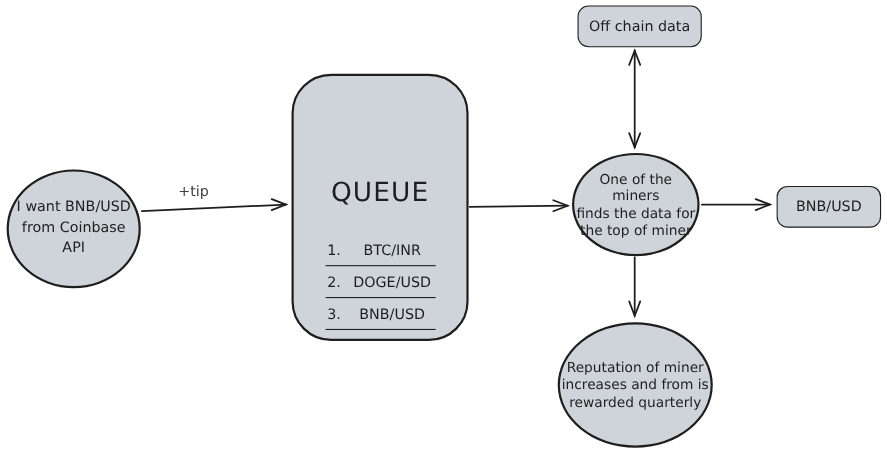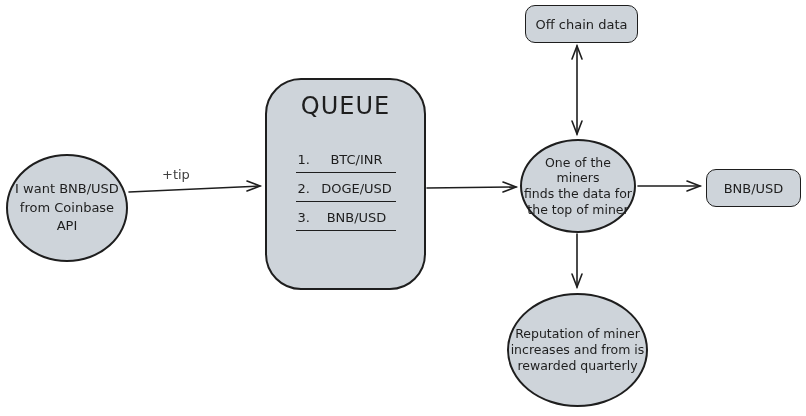--- a/index.html
+++ b/index.html
@@ -28,21 +28,21 @@
     flex-direction: column;
     align-items: center;
     justify-content: center;
     text-align: center;
   }
   .ellipse { border-radius: 50%; }
   .rounded-lg { border-radius: 36px; }
   .rounded-sm { border-radius: 10px; border-width: 1.6px; }
 
   .node-request { left: 6px; top: 154px; width: 122px; height: 108px; font-size: 13px; line-height: 1.45; }
-  .node-queue  { left: 265px; top: 78px; width: 161px; height: 212px; justify-content: flex-start; }
+  .node-queue  { left: 265px; top: 67px; width: 161px; height: 243px; justify-content: flex-end; }
   .queue-title { margin-top: 12px; font-size: 24px; letter-spacing: 1px; }
   .queue-list  { margin-top: 32px; width: 100px; }
   .queue-item  { display: flex; border-bottom: 1.6px solid #1e1e1e; padding-bottom: 5px; margin-bottom: 8px; font-size: 13px; }
   .qnum   { width: 20px; text-align: left; padding-left: 2px; }
   .qlabel { flex: 1; text-align: center; }
 
   .node-offchain   { left: 525px; top: 5px;  width: 113px; height: 38px; font-size: 13px; }
   .node-miner      { left: 520px; top: 139px; width: 116px; height: 94px; font-size: 12.5px; line-height: 1.25; }
   .node-result     { left: 706px; top: 169px; width: 95px;  height: 38px; font-size: 13px; }
   .node-reputation { left: 507px; top: 293px; width: 141px; height: 114px; font-size: 12.5px; line-height: 1.3; justify-content: center; }

